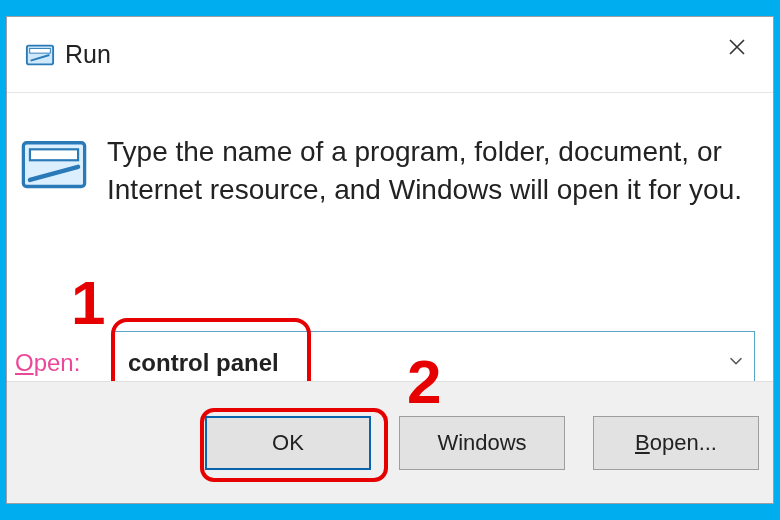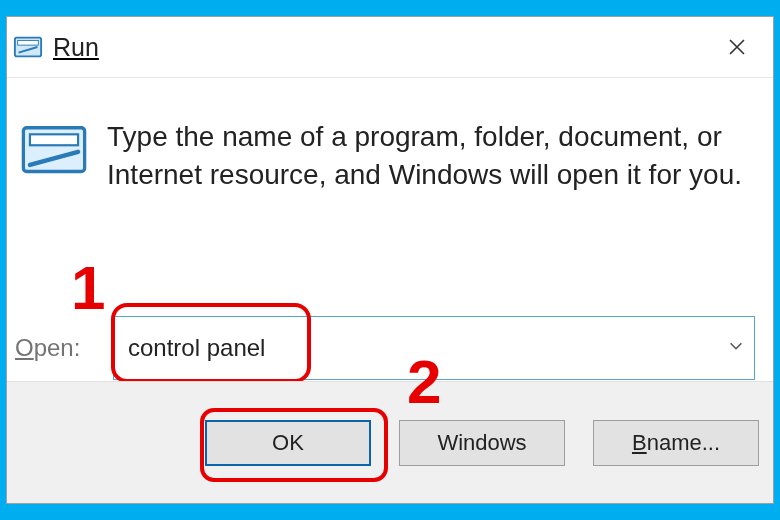--- a/index.html
+++ b/index.html
@@ -14,27 +14,26 @@
     .dialog {
       width: 768px;
       height: 488px;
       background: #ffffff;
       border: 1px solid #9aa0a6;
       position: relative;
       display: flex;
       flex-direction: column;
     }
     .titlebar {
-      height: 61px;
-      display: flex;
-      align-items: center;
-      padding-left: 6px;
+      height: 76px;
+      display: flex;
+      align-items: center;
+      padding-left: 18px;
       border-bottom: 1px solid #e6e6e6;
       position: relative;
-      text-decoration: underline;
     }
     .titlebar .app-icon {
       width: 30px; height: 30px;
       margin-right: 10px;
       display: flex; align-items: center; justify-content: center;
     }
     .titlebar .title {
       font-size: 25px;
       color: #222;
     }
@@ -75,38 +74,39 @@
     .open-row {
       position: absolute;
       left: 8px;
       right: 18px;
       top: 238px;
       display: flex;
       align-items: center;
     }
     .open-label {
       font-size: 24px;
-      color: #737373;
+      color: #ec4899;
       width: 98px;
     }
     .open-label .u { text-decoration: underline; }
 
     .combo-wrap {
       flex: 1;
       position: relative;
     }
     .combo {
       width: 100%;
       height: 64px;
       border: 1px solid #5aa3c9;
       font-size: 24px;
       padding: 0 44px 0 14px;
       outline: none;
       background: #fff;
       color: #222;
+      font-weight: bold;
     }
     .combo-chevron {
       position: absolute;
       right: 10px; top: 50%;
       transform: translateY(-50%);
       pointer-events: none;
     }
     .combo-chevron svg { width: 18px; height: 18px; }
 
     .highlight-1 {
@@ -135,21 +135,21 @@
       border-top: 1px solid #e0e0e0;
       display: flex;
       align-items: center;
       justify-content: flex-end;
       gap: 28px;
       padding-right: 14px;
       position: relative;
     }
     .btn {
       width: 166px;
-      height: 46px;
+      height: 54px;
       background: #e2e2e2;
       border: 1px solid #9e9e9e;
       font-size: 22px;
       color: #222;
       cursor: pointer;
       font-family: inherit;
     }
     .btn.default {
       border: 2px solid #0a64ad;
     }
@@ -222,19 +222,19 @@
       </div>
     </div>
 
     <div class="highlight-1"></div>
     <div class="callout-1">1</div>
   </div>
 
   <div class="button-bar">
     <button class="btn default">OK</button>
     <button class="btn">Windows</button>
-    <button class="btn"><span class="u">B</span><span>name...</span></button>
+    <button class="btn"><span class="u">B</span><span>open...</span></button>
 
     <div class="highlight-2"></div>
     <div class="callout-2">2</div>
   </div>
 
 </div>
 
 </body></html>

